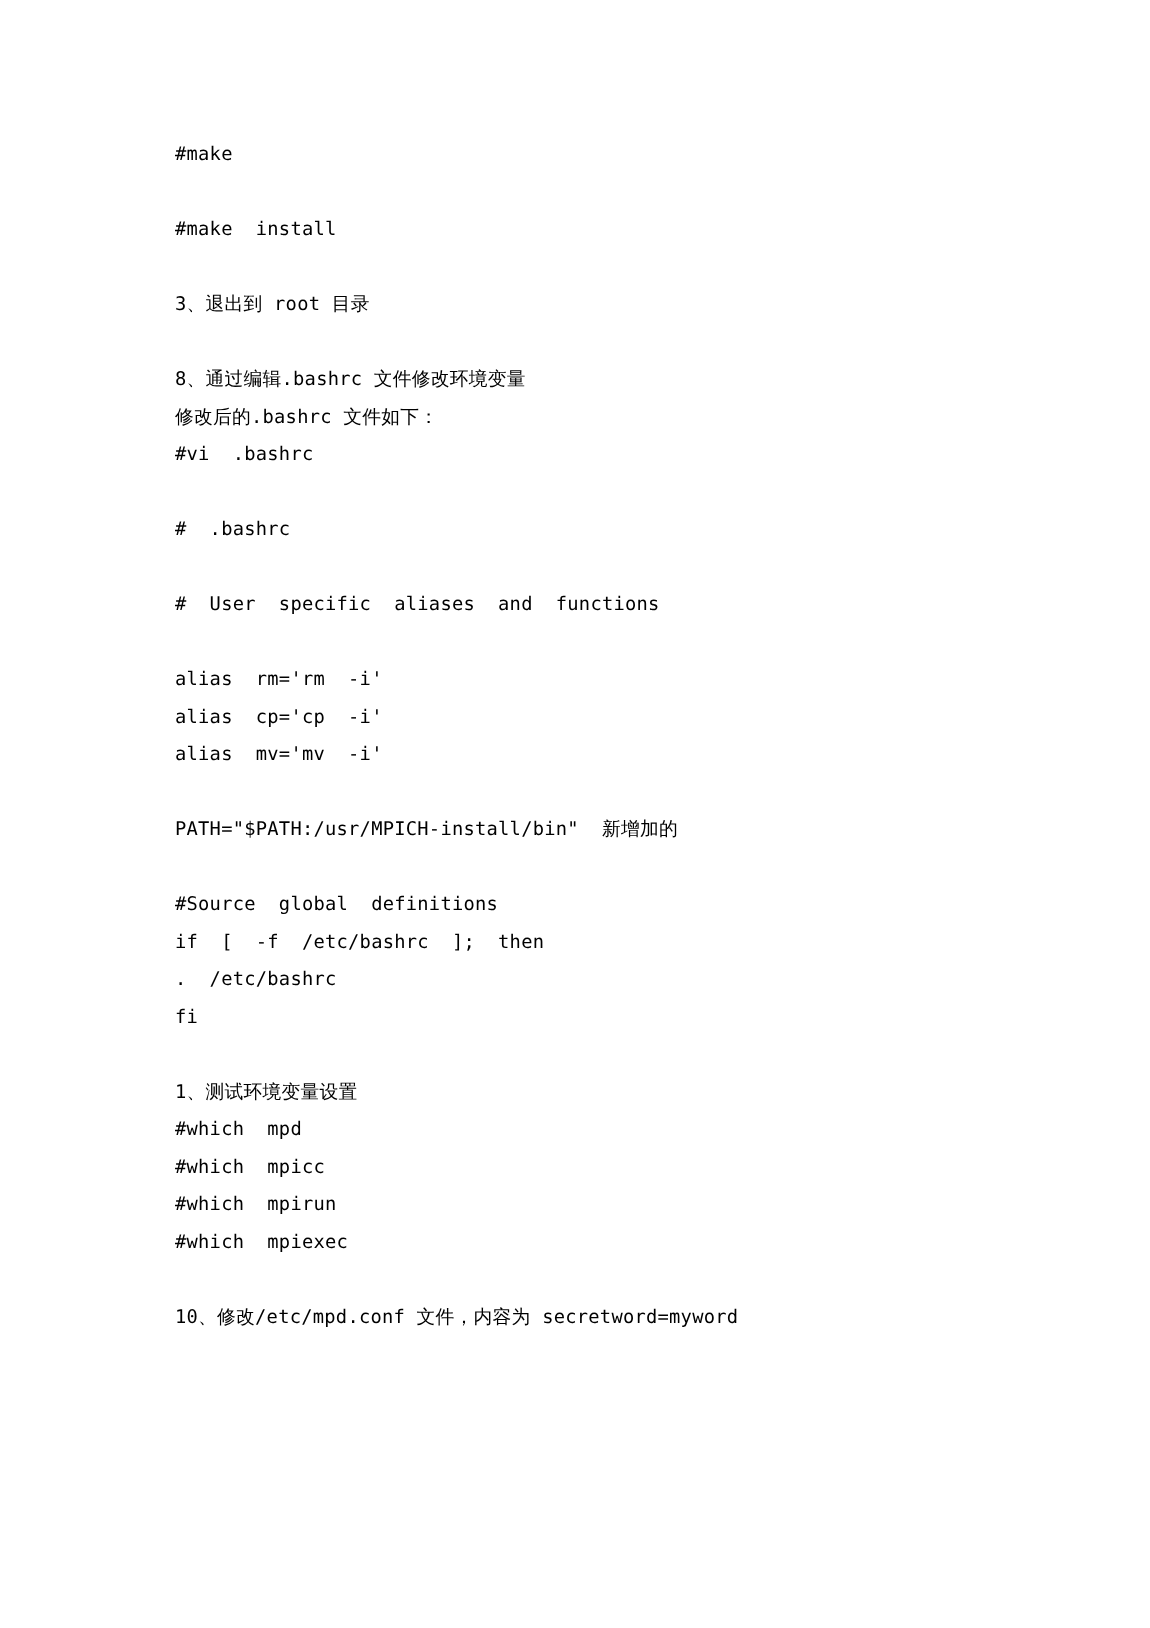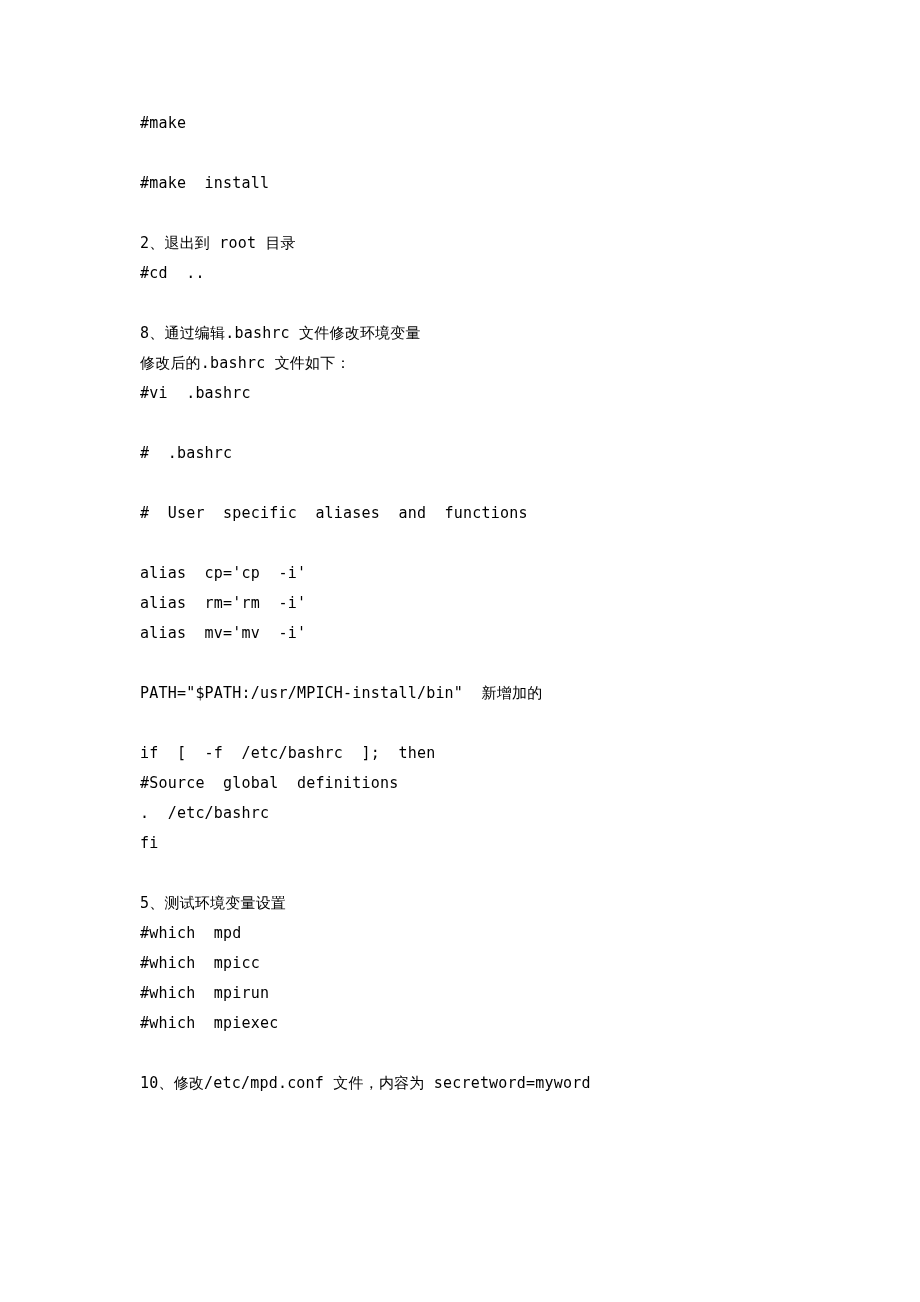--- a/index.html
+++ b/index.html
@@ -26,43 +26,42 @@
   </style>
 </head>
 <body>
 
 <div class="content">
   <div id="lines-container">
       <div class="line">#make</div>
       <div class="blank"></div>
       <div class="line">#make  install</div>
       <div class="blank"></div>
-      <div class="line">2、退出到 root 目录</div>
-      <div class="line">#cd  ..</div>
+      <div class="line">3、退出到 root 目录</div>
       <div class="blank"></div>
       <div class="line">8、通过编辑.bashrc 文件修改环境变量</div>
       <div class="line">修改后的.bashrc 文件如下：</div>
       <div class="line">#vi  .bashrc</div>
       <div class="blank"></div>
       <div class="line">#  .bashrc</div>
       <div class="blank"></div>
       <div class="line">#  User  specific  aliases  and  functions</div>
       <div class="blank"></div>
+      <div class="line">alias  rm='rm  -i'</div>
       <div class="line">alias  cp='cp  -i'</div>
-      <div class="line">alias  rm='rm  -i'</div>
       <div class="line">alias  mv='mv  -i'</div>
       <div class="blank"></div>
       <div class="line">PATH="$PATH:/usr/MPICH-install/bin"  新增加的</div>
       <div class="blank"></div>
+      <div class="line">#Source  global  definitions</div>
       <div class="line">if  [  -f  /etc/bashrc  ];  then</div>
-      <div class="line">#Source  global  definitions</div>
       <div class="line">.  /etc/bashrc</div>
       <div class="line">fi</div>
       <div class="blank"></div>
-      <div class="line">5、测试环境变量设置</div>
+      <div class="line">1、测试环境变量设置</div>
       <div class="line">#which  mpd</div>
       <div class="line">#which  mpicc</div>
       <div class="line">#which  mpirun</div>
       <div class="line">#which  mpiexec</div>
       <div class="blank"></div>
       <div class="line">10、修改/etc/mpd.conf 文件，内容为 secretword=myword</div>
     </div>
 </div>
 
 </body></html>

